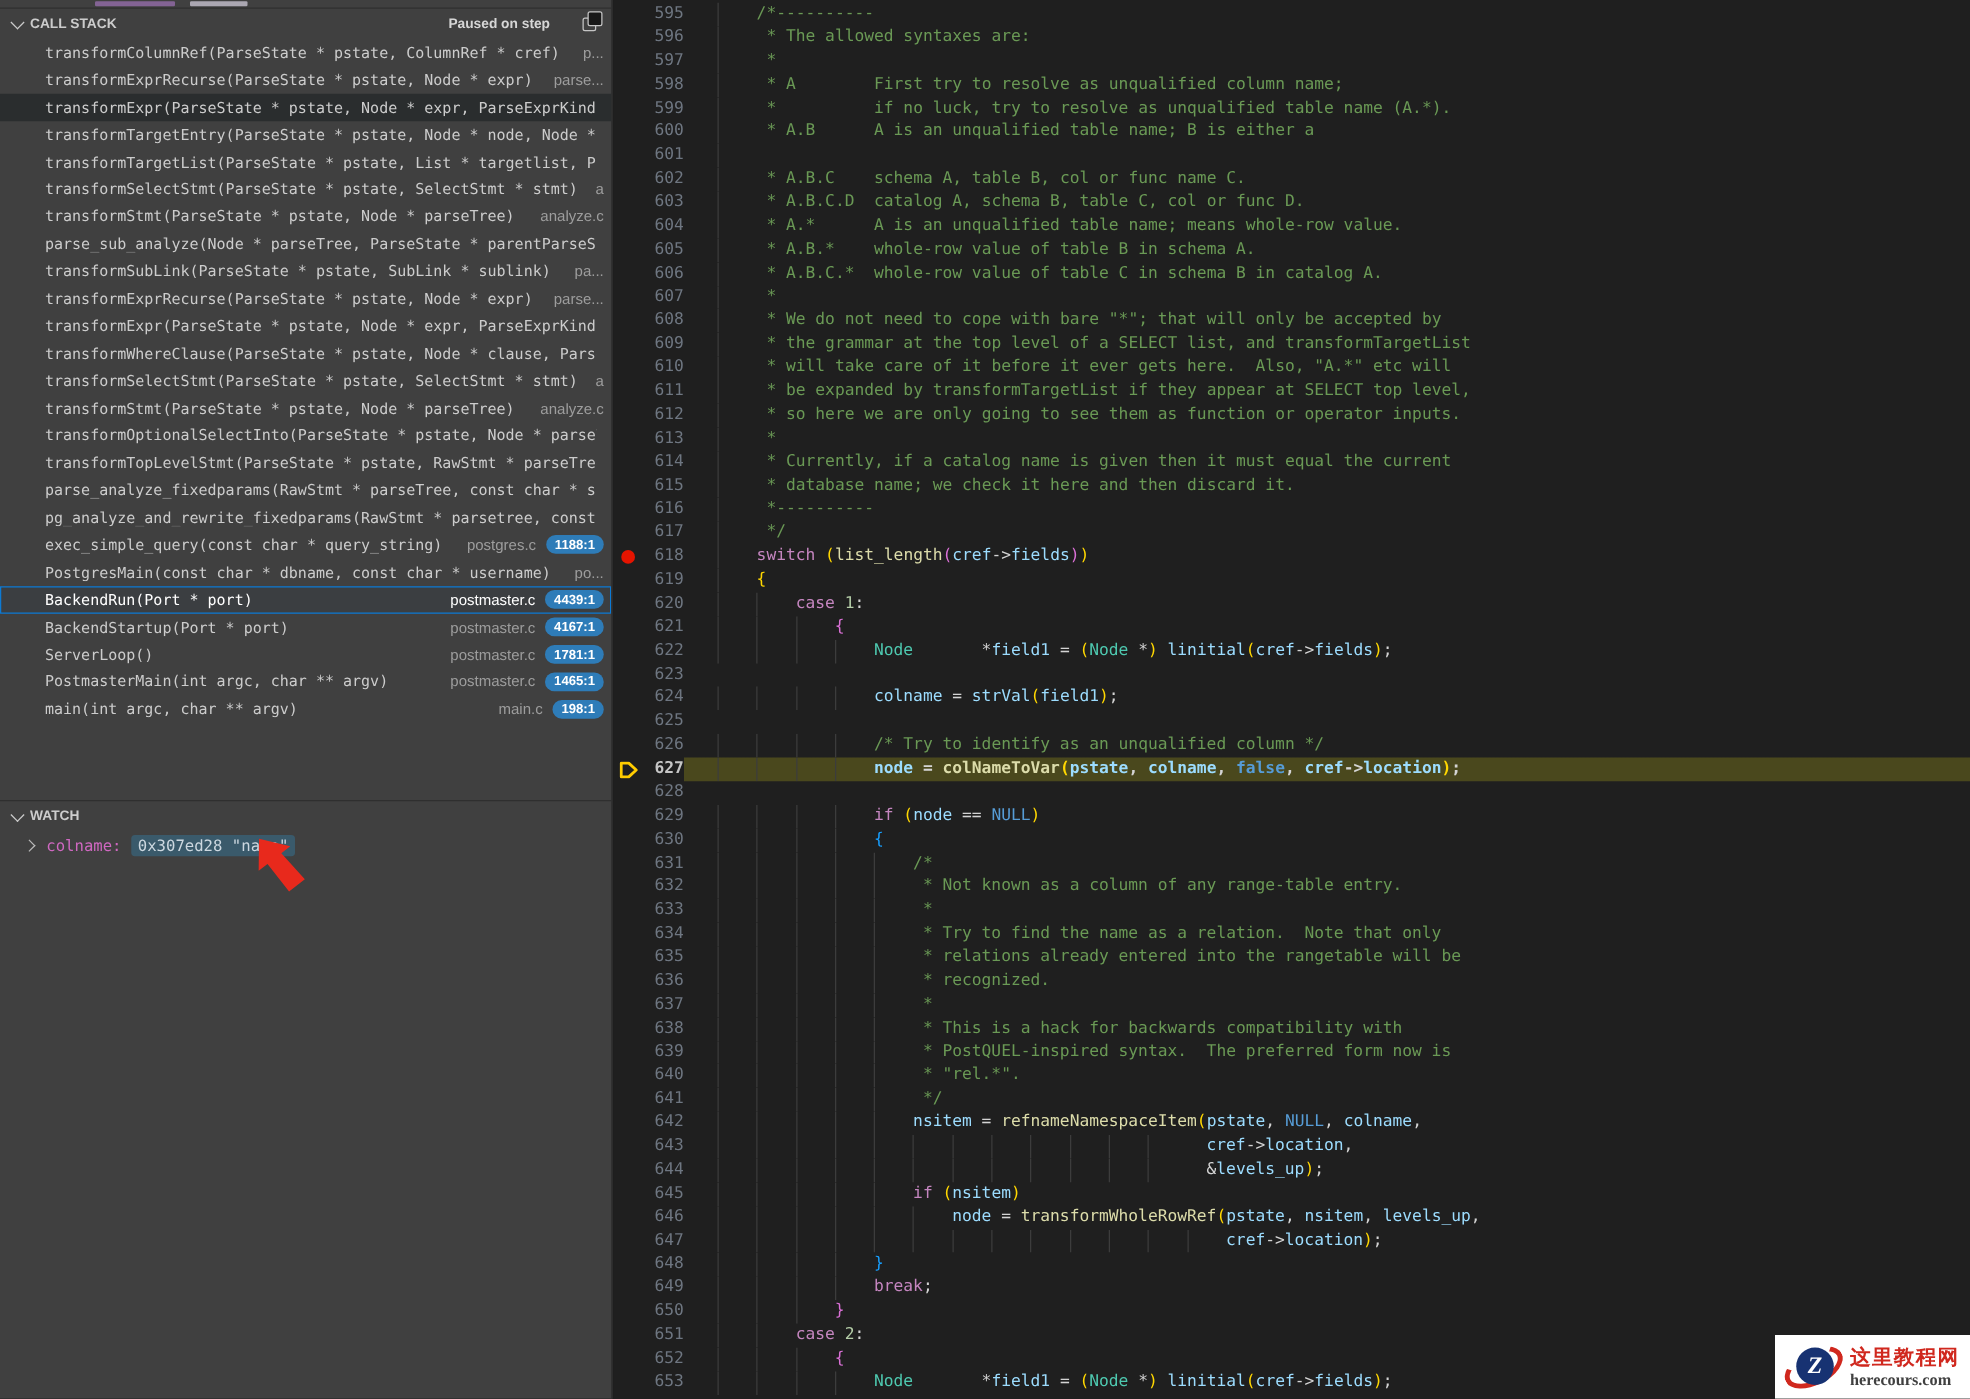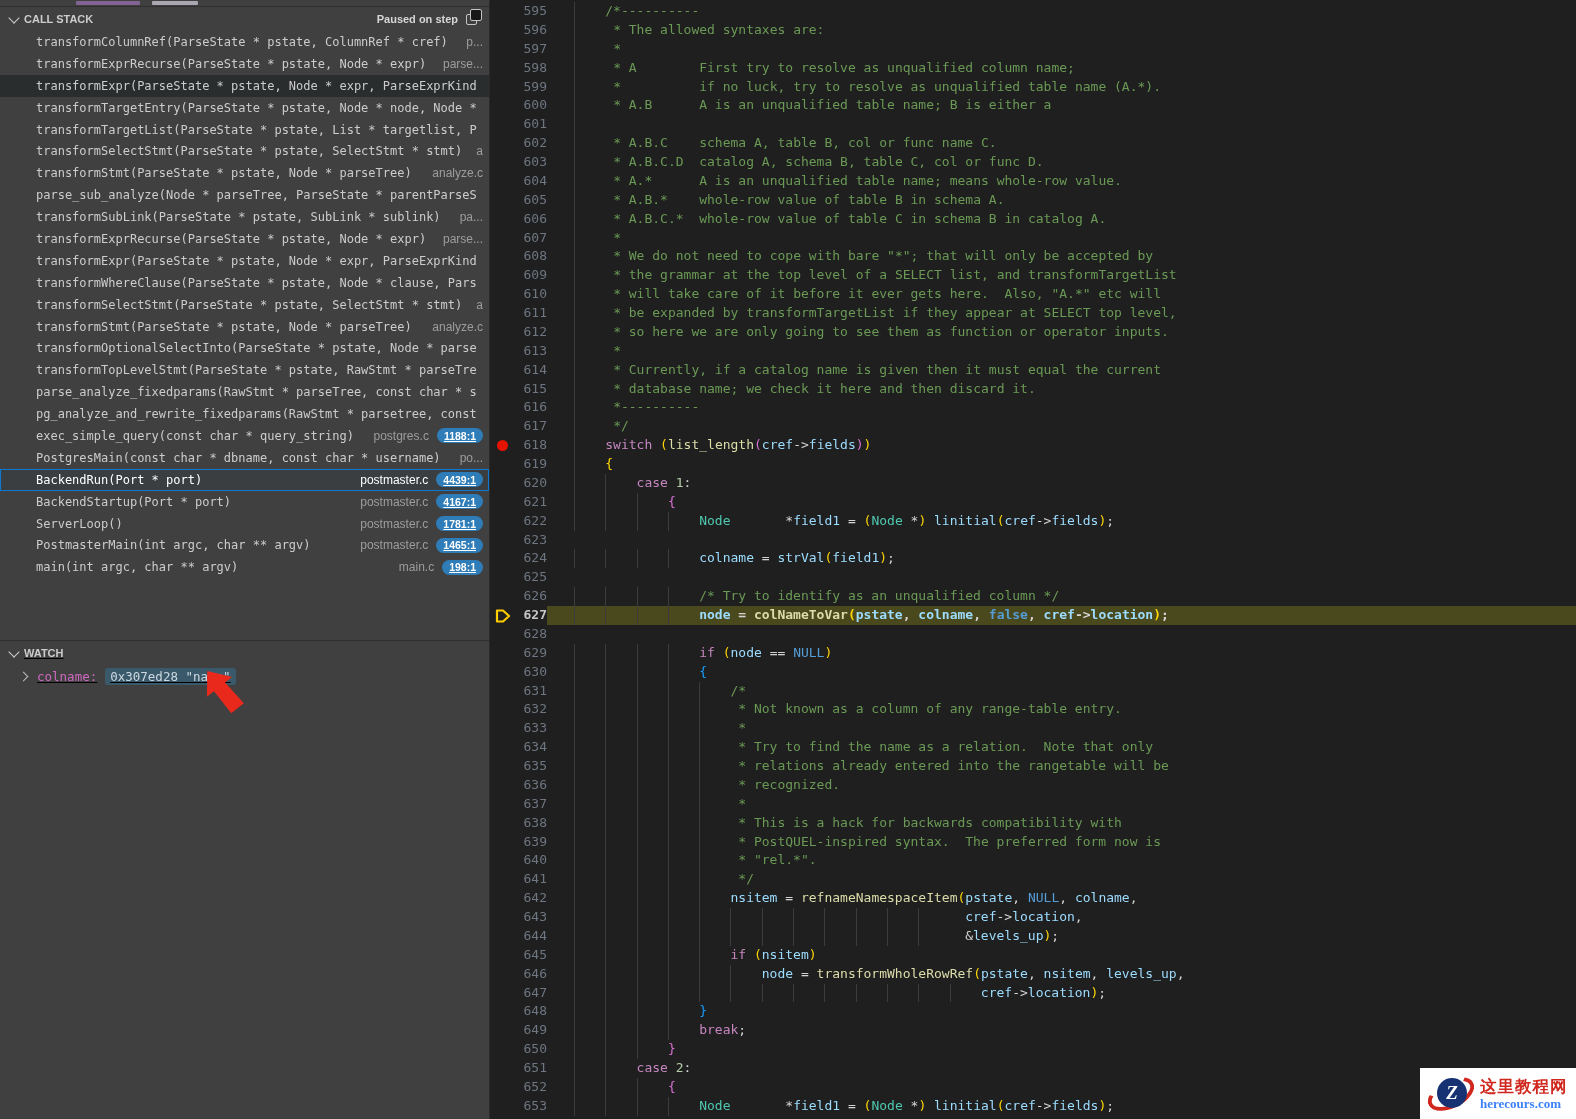--- a/index.html
+++ b/index.html
@@ -11,41 +11,41 @@
   #sidebar { position:absolute; left:0; top:0; width:490px; height:1119px;
              background:#404040; border-right:1px solid #2b2b2b; }
   .cut-row { position:relative; height:7px; border-bottom:1px solid #2f2f2f; overflow:hidden; }
   .cut-row .frag { position:absolute; top:1px; height:4px; background:#9a6fb0; opacity:.75; border-radius:1px; }
 
   .section-header { display:flex; align-items:center; height:24px; padding:0 8px 0 6px;
                     color:#cccccc; font-size:11px; font-weight:bold; }
   .chev { width:8px; height:8px; margin:0 6px 2px 4px; border-left:1.5px solid #cccccc;
           border-bottom:1.5px solid #cccccc; transform:rotate(-45deg); flex:none; }
   .hdr-spacer { flex:1; }
-  .status-text { font-size:11px; font-weight:bold; color:#d6d6d6; margin-right:8px; }
+  .status-text { font-size:11px; font-weight:bold; color:#d6d6d6; margin-right:26px; }
   .stack-icon { position:relative; width:11px; height:11px; border:1.2px solid #c5c5c5;
                 border-radius:2px; margin-right:4px; flex:none; }
   .stack-icon::after { content:''; position:absolute; left:2.5px; top:-5.5px; width:10px; height:10px;
                        border:1.2px solid #c5c5c5; border-radius:2px; background:#181818; }
 
   #frames { font-family:"DejaVu Sans Mono", monospace; font-size:12px; color:#cccccc; }
   .frame { position:relative; display:flex; align-items:center; height:21.9px;
            padding:0 6px 0 36px; white-space:pre; cursor:pointer; }
   .frame .sig { flex:0 1 auto; overflow:hidden; white-space:pre; }
   .frame .spacer { flex:1 0 6px; }
   .frame .file { color:#9d9d9d; font-family:"Liberation Sans", sans-serif; font-size:12px;
                  white-space:nowrap; margin-left:8px; }
   .frame .badge { margin-left:8px; background:#2e7cb8; color:#ffffff; border-radius:9px;
                   font-family:"Liberation Sans", sans-serif; font-size:10.5px; font-weight:bold;
-                  padding:1.5px 7px; white-space:nowrap;text-decoration:underline; }
+                  padding:1.5px 7px; white-space:nowrap; }
   .frame.hover { background:#2a2d2e; }
   .frame.selected { background:#3b3e41; box-shadow:inset 0 0 0 1px #0c7ad4; }
   .frame.selected .sig, .frame.selected .file { color:#ffffff; }
 
-  #watch-section { position:absolute; left:0; top:640px; width:100%; border-top:1px solid #2f2f2f;text-decoration:underline; }
+  #watch-section { position:absolute; left:0; top:640px; width:100%; border-top:1px solid #2f2f2f; }
   .watch-item { display:flex; align-items:center; height:22px; padding-left:20px;
                 font-family:"DejaVu Sans Mono", monospace; font-size:12.5px; }
   .watch-item .twisty { width:7px; height:7px; border-left:1.5px solid #bbbbbb; border-bottom:1.5px solid #bbbbbb;
                         transform:rotate(-135deg); margin-right:10px; flex:none; }
   .watch-name { color:#cf68c1; margin-right:8px;text-align:right; }
   .watch-value { background:#3a5a6b; color:#cdd8e0; border-radius:3px; padding:1px 5px; }
 
   #red-arrow { position:absolute; left:200px; top:666px; pointer-events:none; }
 
   
@@ -80,21 +80,21 @@
                display:flex; align-items:center; padding-left:8px; }
   .orb { position:relative; width:48px; height:44px; flex:none; }
   .orb .ring { position:absolute; left:-2px; top:8px; width:50px; height:28px;
                border:4.5px solid #d0281e; border-radius:50%; transform:rotate(-27deg);
                border-top-color:transparent; }
   .orb .ball { position:absolute; left:9px; top:6px; width:30px; height:30px; border-radius:50%;
                background:#173272; color:#ffffff; display:flex; align-items:center; justify-content:center;
                font-family:"Liberation Serif", serif; font-style:italic; font-weight:bold; font-size:19px; }
   .wm-text { margin-left:4px; display:flex; flex-direction:column; align-items:flex-start; }
   .wm-title { color:#d0281e; font-weight:bold; font-size:16.5px; letter-spacing:1px; line-height:20px; }
-  .wm-site  { color:#3b82f6; font-weight:bold; font-size:13px; font-family:"Liberation Serif", serif; line-height:16px; }
+  .wm-site  { color:#404040; font-weight:bold; font-size:13px; font-family:"Liberation Serif", serif; line-height:16px; }
 </style>
 </head>
 <body>
 
 <div id="stage">
 
   <div id="sidebar">
 
     <div class="cut-row">
       <span class="frag" style="left:76px;width:64px;"></span>

